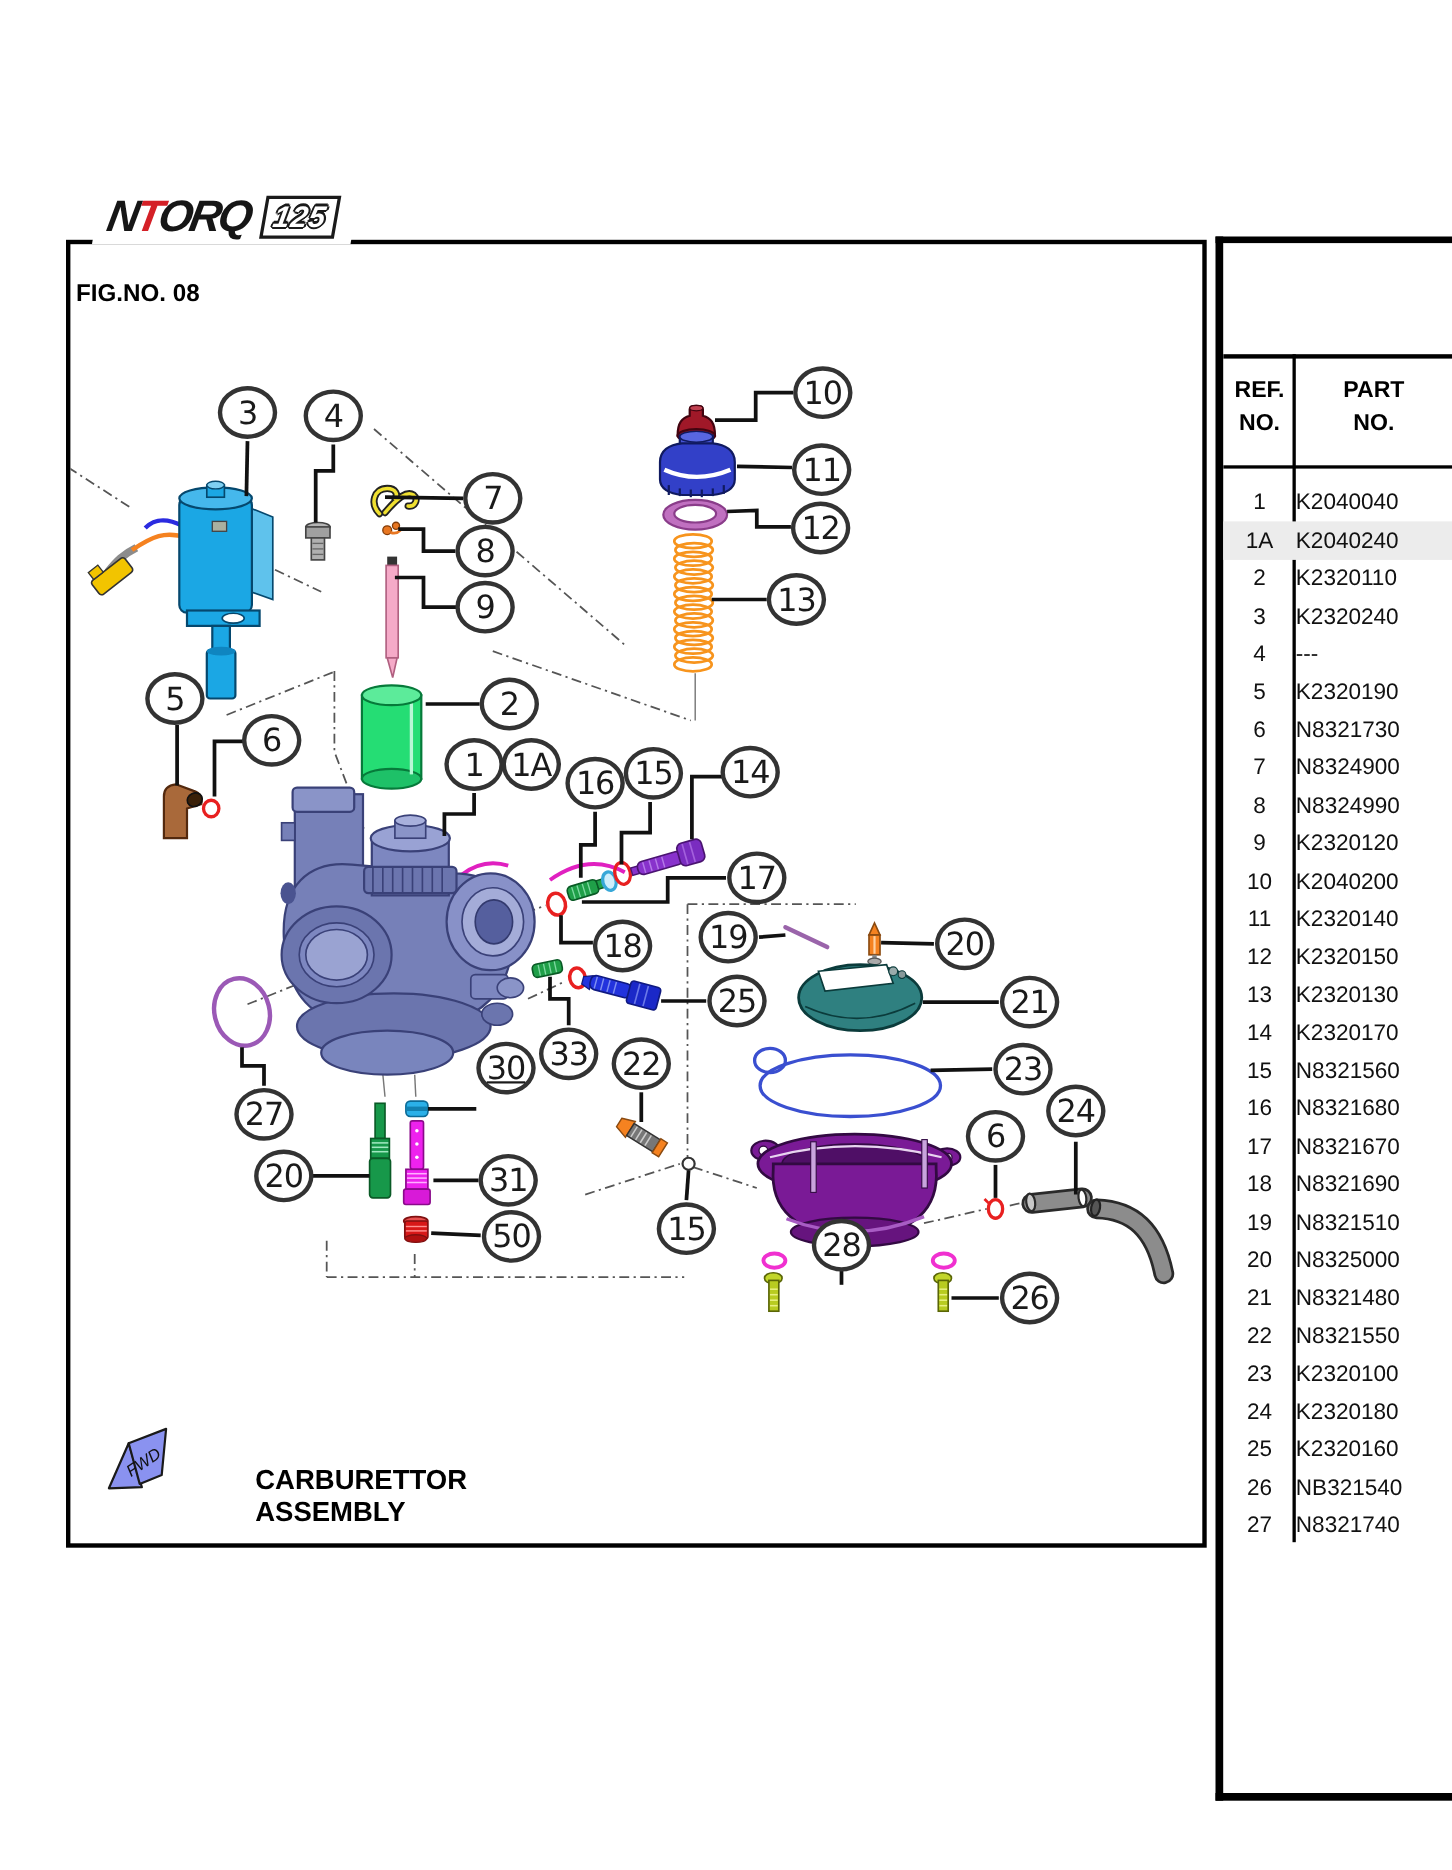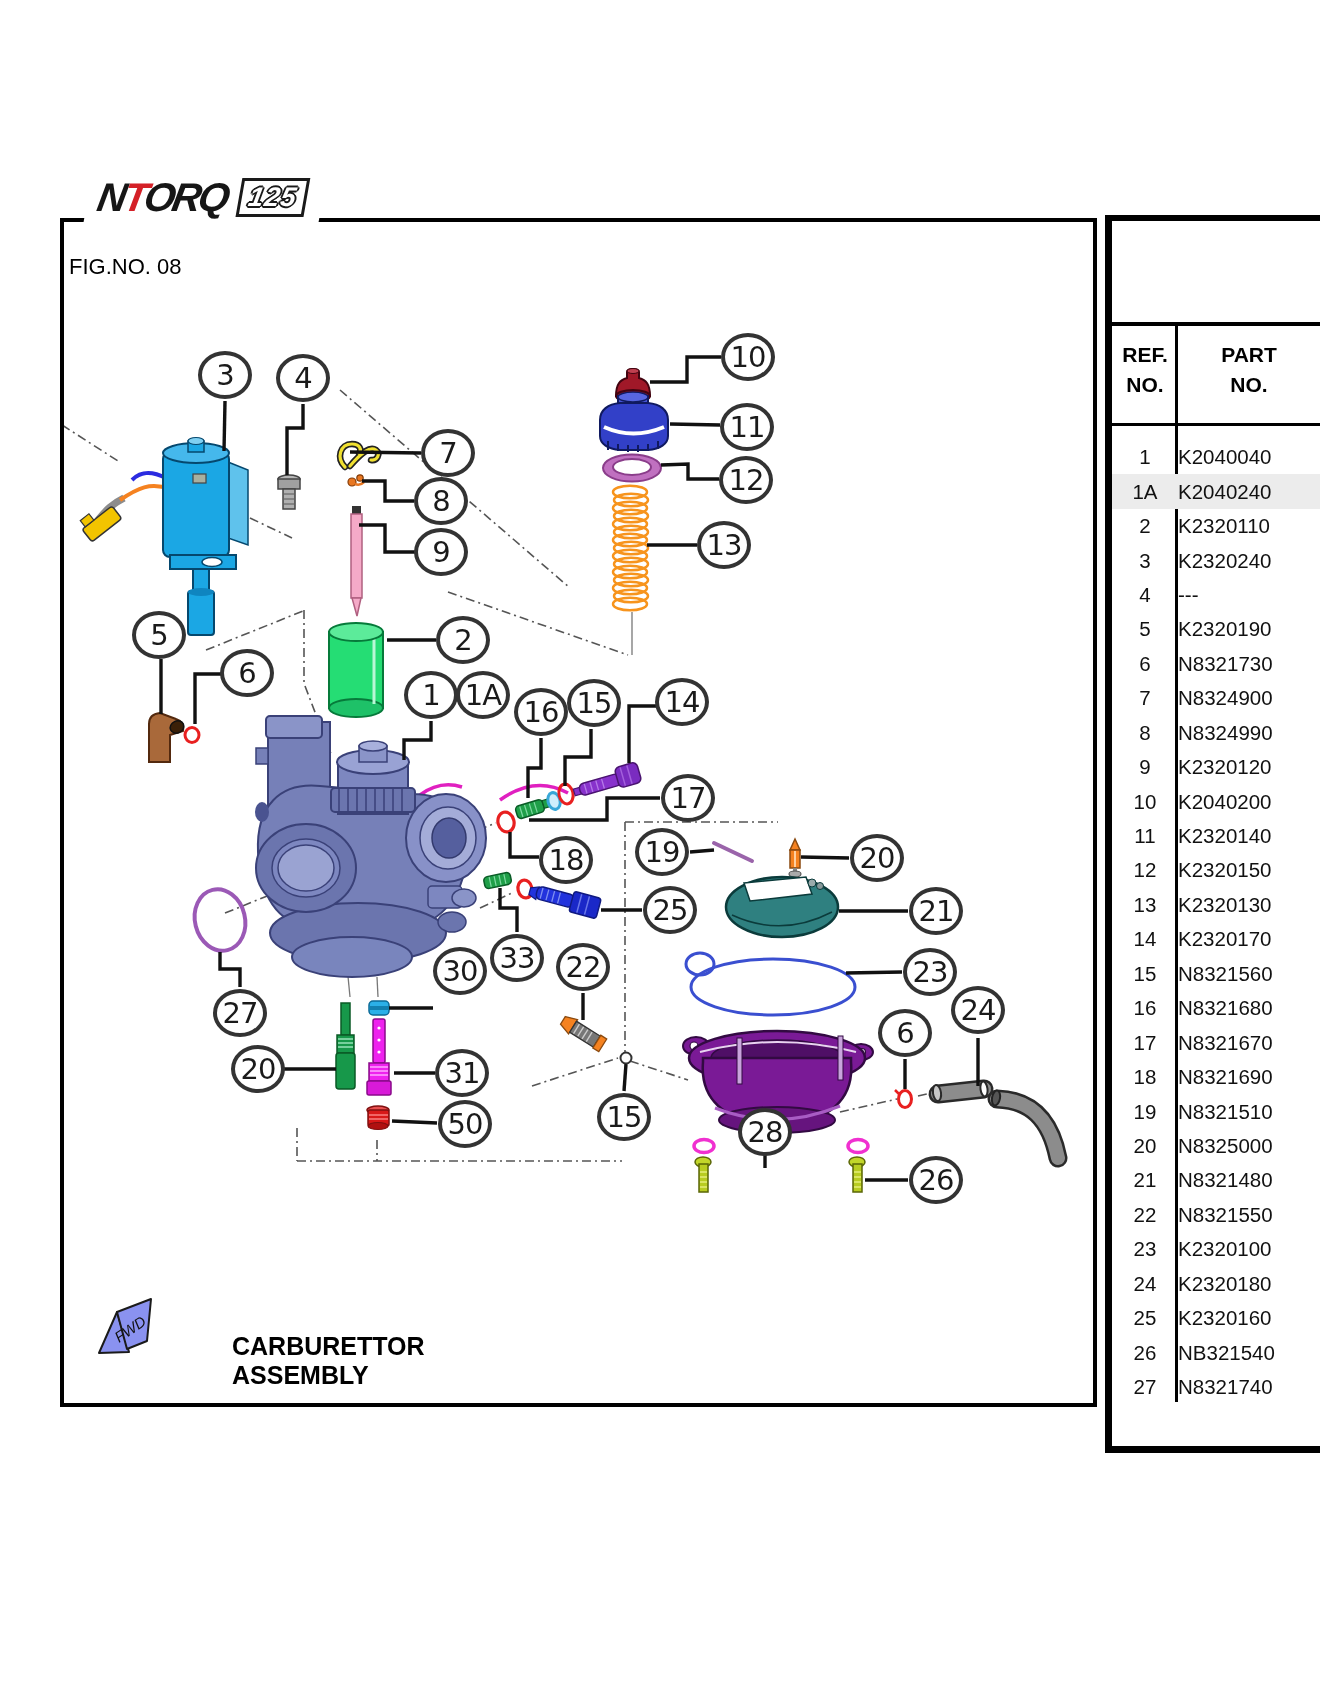--- a/index.html
+++ b/index.html
@@ -9,28 +9,28 @@
   .logo{position:absolute;left:88px;top:172px;height:50px;z-index:3;background:#fff;
         padding:0 16px 0 10px;display:flex;align-items:center;transform:skewX(-10deg);
         font-style:italic;font-weight:bold;color:#161616;}
   .lg-main{font-size:40px;letter-spacing:-3px;}
   .lg-t{color:#d42027;}
   .lg-badge{display:inline-block;margin-left:12px;border:3px solid #1a1a1a;padding:1px 7px;
         font-size:27px;letter-spacing:1px;color:#fff;
         text-shadow:-2px 0 #1a1a1a,2px 0 #1a1a1a,0 -2px #1a1a1a,0 2px #1a1a1a,
                     -1px -1px #1a1a1a,1px 1px #1a1a1a,-1px 1px #1a1a1a,1px -1px #1a1a1a;}
   
-  .figno{position:absolute;left:69px;top:254px;font-size:22px;font-weight:normal;color:#000;z-index:2;}
+  .figno{position:absolute;left:69px;top:254px;font-size:22px;font-weight:bold;color:#000;z-index:2;}
   .dtitle{position:absolute;left:232px;top:1332px;width:330px;
         font-size:25px;font-weight:bold;color:#000;z-index:2;}
   
   .dbox{position:absolute;left:60px;top:218px;width:1037px;height:1189px;border:4px solid #000;
         box-sizing:border-box;background:#fff;}
   .dsvg{position:absolute;left:0;top:0;}
-  .ptable{position:absolute;left:1105px;top:215px;width:215px;height:1238px;box-sizing:border-box;
+  .ptable{position:absolute;left:1105px;top:215px;width:215px;height:1422px;box-sizing:border-box;
         border-left:7px solid #000;border-top:6px solid #000;border-bottom:7px solid #000;
         background:#fff;overflow:hidden;}
   .tline{position:absolute;background:#000;}
   .hdrrow{position:absolute;top:105px;left:0;right:0;height:97px;display:flex;}
   .hcell{display:flex;flex-direction:column;align-items:center;padding-top:14px;
         font-size:21px;font-weight:bold;line-height:30px;color:#000;}
   .hc1{width:66px;}
   .hc2{flex:1;}
   #rows{position:absolute;top:207px;left:0;right:0;padding-top:12px;}
   .prow{height:34.45px;display:flex;align-items:center;font-size:20.5px;color:#111;}
@@ -614,21 +614,21 @@
     <div class="callout" style="left: 661px; top: 774px;">17</div>
     <div class="callout" style="left: 539px; top: 836px;">18</div>
     <div class="callout" style="left: 635px; top: 828px;">19</div>
     <div class="callout" style="left: 850px; top: 834px;">20</div>
     <div class="callout" style="left: 643px; top: 886px;">25</div>
     <div class="callout" style="left: 909px; top: 887px;">21</div>
     <div class="callout" style="left: 490px; top: 934px;">33</div>
     <div class="callout" style="left: 556px; top: 943px;">22</div>
     <div class="callout" style="left: 903px; top: 948px;">23</div>
     <div class="callout" style="left: 213px; top: 989px;">27</div>
-    <div class="callout" style="left: 433px; top: 947px;">30</div>
+    <div class="callout" style="left: 433px; top: 947px; text-decoration: underline;">30</div>
     <div class="callout" style="left: 231px; top: 1045px;">20</div>
     <div class="callout" style="left: 435px; top: 1049px;">31</div>
     <div class="callout" style="left: 438px; top: 1100px;">50</div>
     <div class="callout" style="left: 597px; top: 1093px;">15</div>
     <div class="callout" style="left: 738px; top: 1108px;">28</div>
     <div class="callout" style="left: 909px; top: 1156px;">26</div>
     <div class="callout" style="left: 878px; top: 1009px;">6</div>
     <div class="callout" style="left: 951px; top: 986px;">24</div>
   </div>
 

